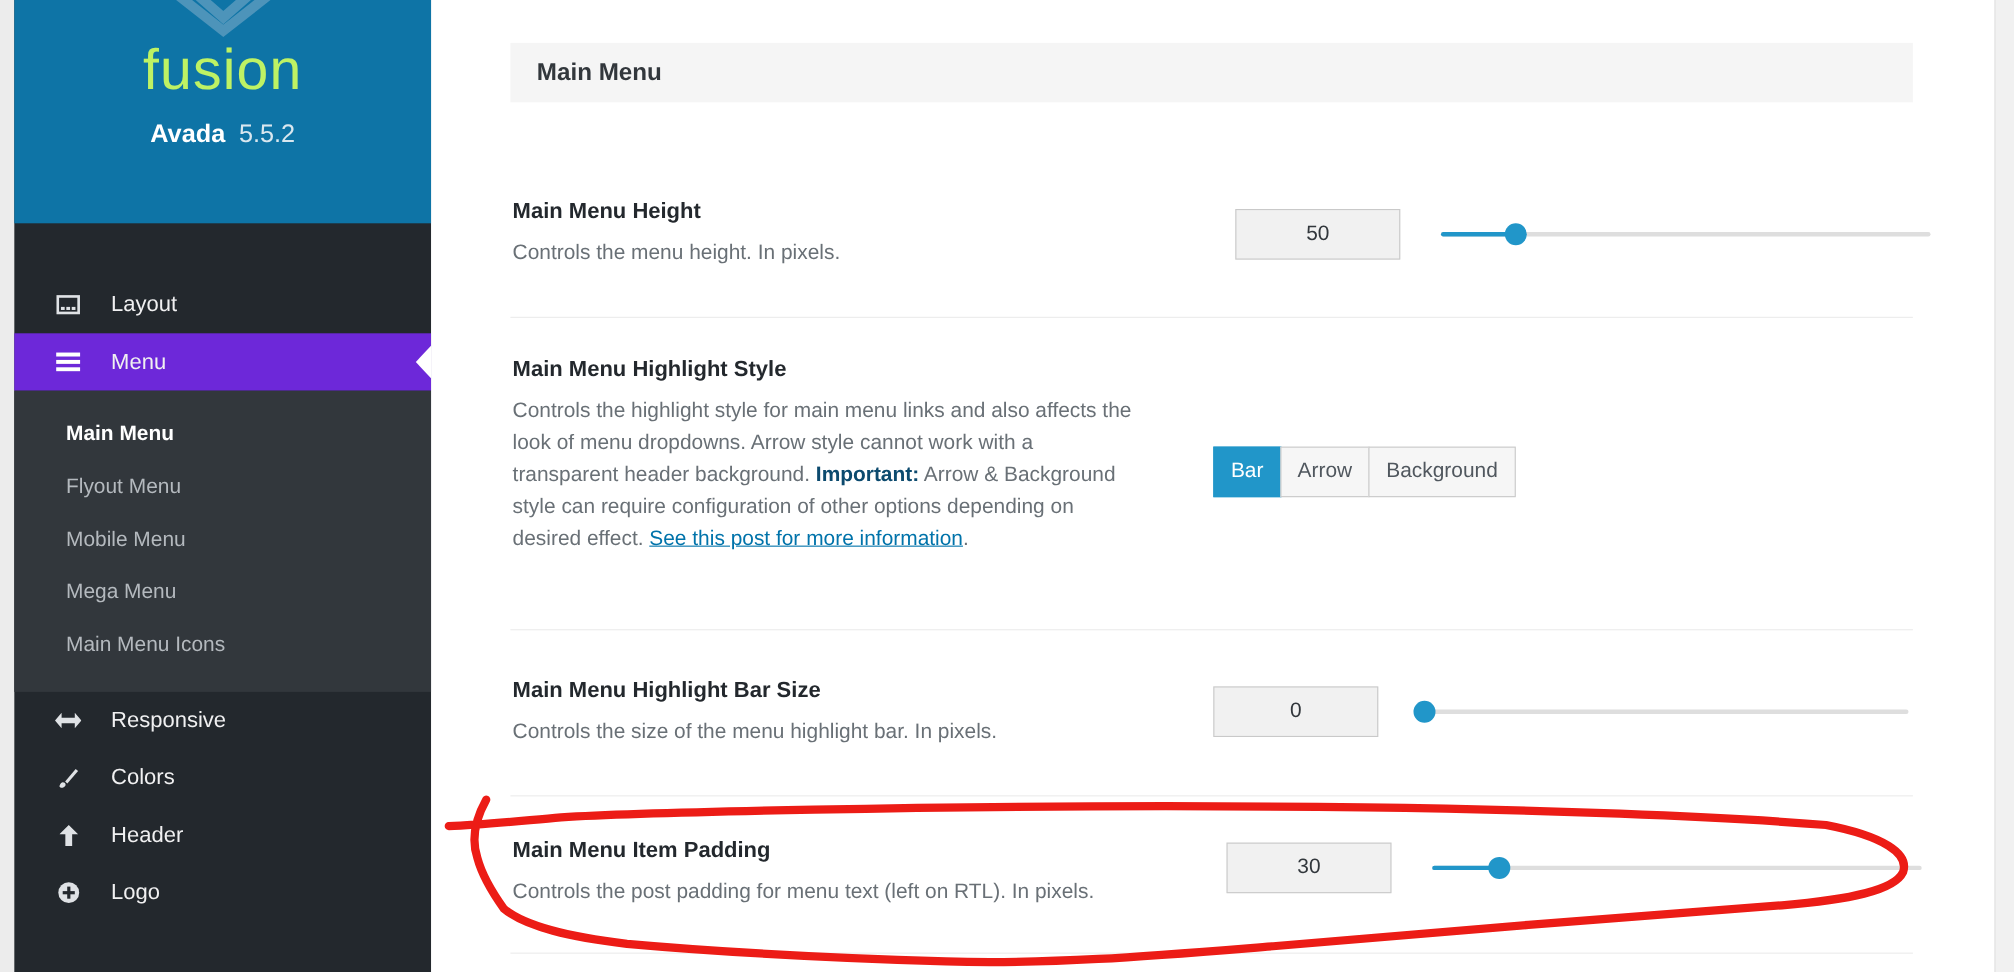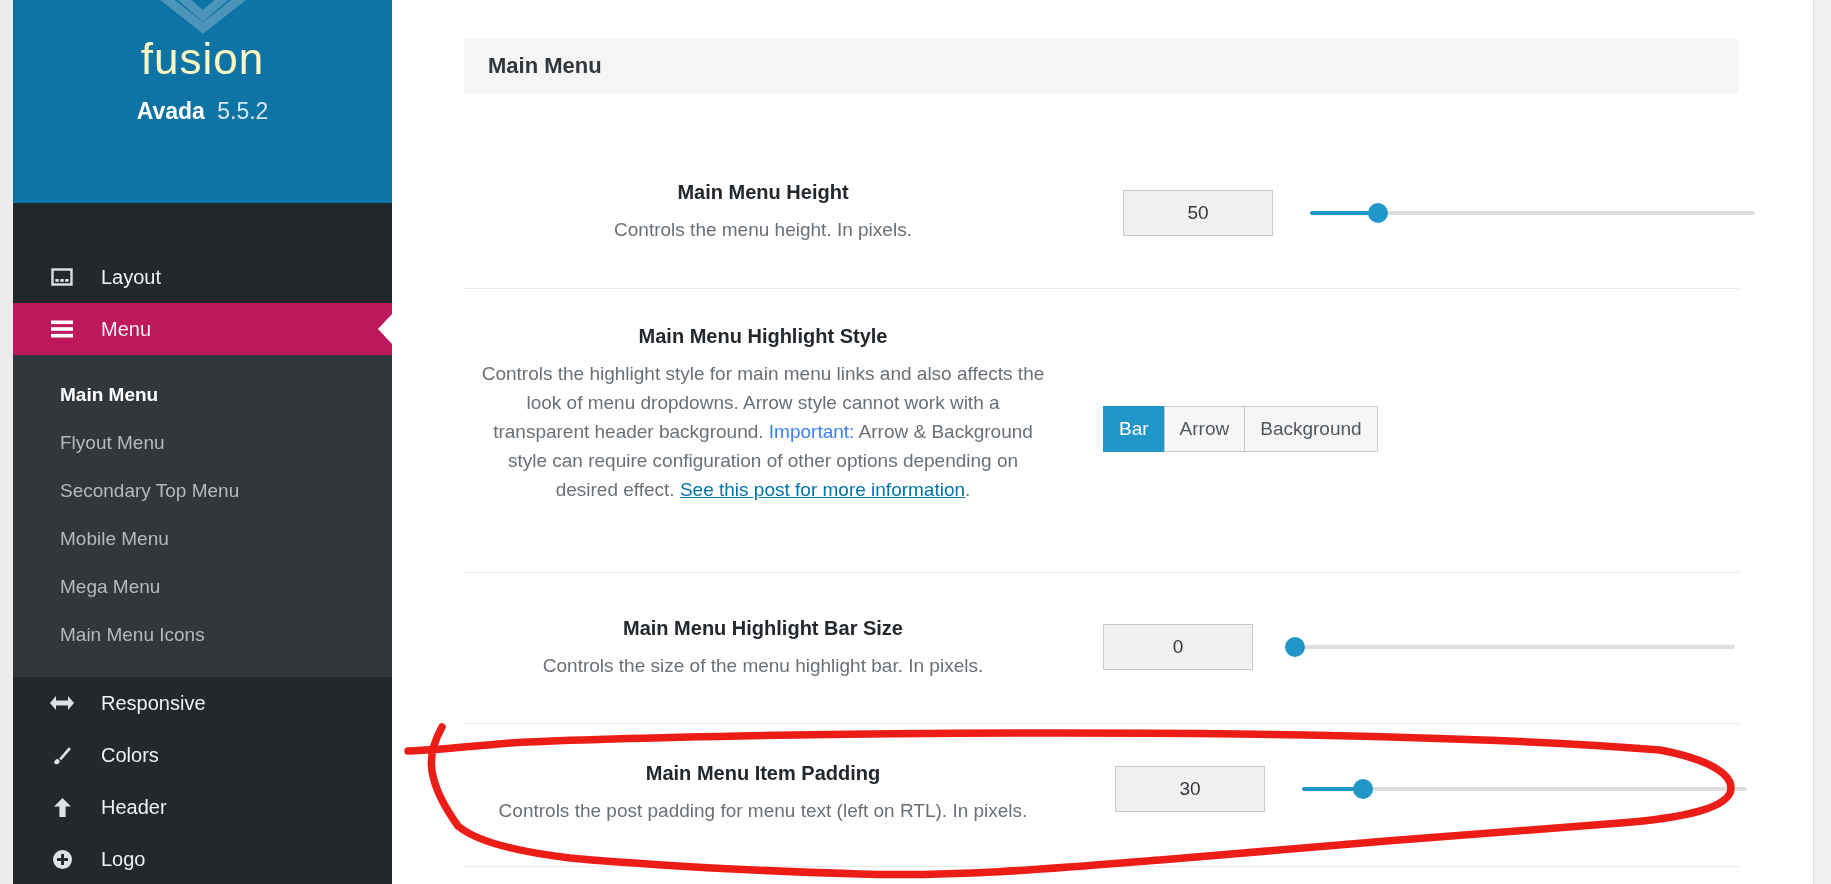--- a/index.html
+++ b/index.html
@@ -8,51 +8,51 @@
   .page { display:flex; width:1831px; height:884px; position:relative; }
 
   
   .left-strip  { width:13px; background:#ececec; flex:none; }
   .right-strip { width:18px; background:#f1f1f1; border-left:1px solid #dcdcdc; flex:none; }
 
   
   .sidebar { width:379px; flex:none; background:#23282d; display:flex; flex-direction:column; }
   .brand { height:203px; background:#0e74a6; position:relative; overflow:hidden; text-align:center; flex:none; }
   .diamond-svg { position:absolute; top:0; left:50%; margin-left:-60px; }
-  .brand-logo { margin-top:34px; font-size:44px; letter-spacing:1px; color:#fef9c3; font-weight:400; }
+  .brand-logo { margin-top:34px; font-size:52px; letter-spacing:1px; color:#bef264; font-weight:400; }
   .brand-version { margin-top:14px; font-size:23px; color:#fff; }
   .brand-version .v-product { font-weight:700; }
   .brand-version .v-number { font-weight:400; color:#d9e7ef; margin-left:6px; }
 
   .side-nav { flex:1; padding-top:48px; }
   .side-item { position:relative; height:52px; display:flex; align-items:center; padding-left:36px; color:#f0f0f1; cursor:pointer; }
   .side-item .icon { width:26px; display:flex; justify-content:center; align-items:center; color:#dfe2e5; }
   .side-item .icon svg { display:block; }
   .side-label { margin-left:26px; font-size:20px; }
-  .side-item.active { background:#be185d; }
+  .side-item.active { background:#6d28d9; }
   .side-item.active .icon { color:#fff; }
   .side-item.active::after { content:""; position:absolute; right:0; top:50%; margin-top:-15px;
       width:0; height:0; border-top:15px solid transparent; border-bottom:15px solid transparent; border-right:14px solid #fff; }
   .submenu { background:#32373c; padding:16px 0 18px; }
   .sub-item { height:48px; line-height:48px; padding-left:47px; font-size:19px; color:#b4b9be; cursor:pointer; }
   .sub-item.active { color:#fff; font-weight:700; }
 
   
   .content { flex:1; background:#fff; padding:0 74px 0 72px; position:relative; }
   .panel-header { margin-top:39px; height:54px; background:#f5f5f5; line-height:54px; padding-left:24px;
       font-size:22px; font-weight:600; color:#32373c; }
 
   .setting-row { position:relative; border-bottom:1px solid #ebebeb; }
   .r1 { height:196px; } .r2 { height:284px; } .r3 { height:151px; } .r4 { height:143px; }
-  .setting-text { position:absolute; left:14px; width:570px;text-align:center; }
+  .setting-text { position:absolute; left:2px; width:570px; }
   .r1 .setting-text { top:88px; } .r2 .setting-text { top:36px; }
   .r3 .setting-text { top:44px; } .r4 .setting-text { top:38px; }
   .setting-title { font-size:20px; font-weight:600; color:#23282d; }
   .setting-desc { margin-top:11px; font-size:19px; line-height:29px; color:#697076; }
-  .setting-desc .imp { font-weight:400; color:#3b82f6; }
+  .setting-desc .imp { font-weight:700; color:#0c4a6e; }
   .setting-desc a { color:#0073aa; text-decoration:underline; cursor:pointer; }
 
   .control { position:absolute; left:639px; display:flex; align-items:center; }
   .r1 .control { top:97px;padding-left:20px; } .r3 .control { top:51px; } .r4 .control { top:42px;padding-left:12px; }
   .num-input { width:150px; height:46px; background:#f1f1f1; border:1px solid #c9c9c9;
       text-align:center; font-size:19px; color:#32373c; font-family:inherit; }
   .slider { width:445px; margin-left:37px; position:relative; height:20px; cursor:pointer; }
   .slider .track { position:absolute; left:0; top:8px; width:100%; height:4px; background:#dedede; border-radius:2px; }
   .slider .fill  { position:absolute; left:0; top:8px; height:4px; background:#2196c9; border-radius:2px; }
   .slider .handle{ position:absolute; top:0; width:20px; height:20px; border-radius:50%; background:#2196c9; }
@@ -107,21 +107,20 @@
             <rect x="0" y="7.2" width="22" height="3.6" fill="currentColor"></rect>
             <rect x="0" y="13.9" width="22" height="3.6" fill="currentColor"></rect>
           </svg>
         </span>
         <span class="side-label">Menu</span>
       </div>
 
       <div class="submenu">
         <div class="sub-item active">Main Menu</div>
         <div class="sub-item">Flyout Menu</div>
-        <div class="sub-item">Secondary Top Menu</div>
         <div class="sub-item">Mobile Menu</div>
         <div class="sub-item">Mega Menu</div>
         <div class="sub-item">Main Menu Icons</div>
       </div>
 
       <div class="side-item">
         <span class="icon">
           <svg width="24" height="14" viewBox="0 0 24 14">
             <path d="M6 0 L0 7 L6 14 V9.6 H18 V14 L24 7 L18 0 V4.4 H6 Z" fill="currentColor"></path>
           </svg>

